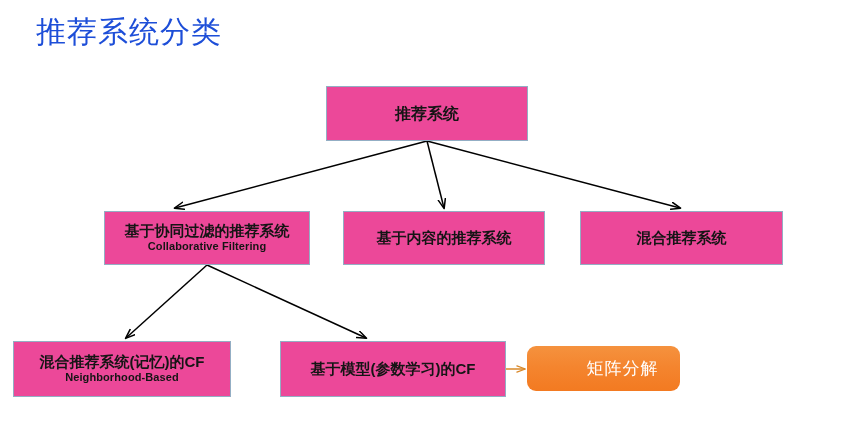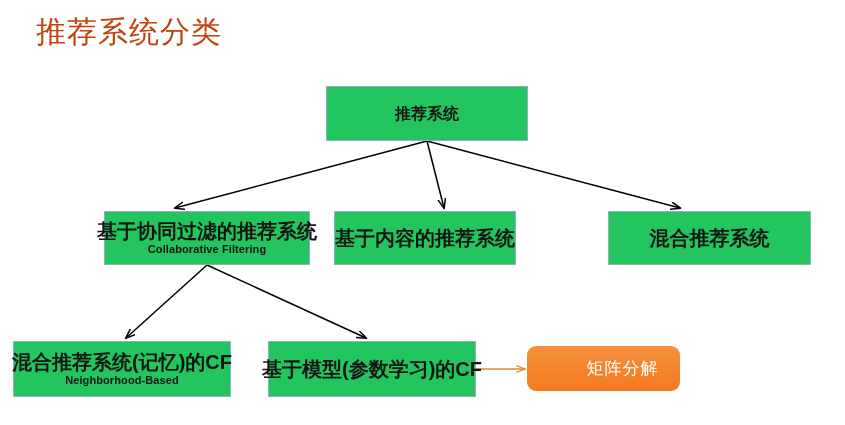--- a/index.html
+++ b/index.html
@@ -14,42 +14,42 @@
     background: #ffffff;
     overflow: hidden;
     font-family: "Liberation Sans", "DejaVu Sans", sans-serif;
   }
   #title {
     position: absolute;
     left: 36px;
     top: 10px;
     font-size: 30px;
     font-weight: 400;
-    color: #c2410c;
+    color: #1d4ed8;
     letter-spacing: 1px;
     line-height: 44px;
     white-space: nowrap;
   }
   .node {
     position: absolute;
     box-sizing: border-box;
     border: 1.4px solid #93aec4;
-    background: #22c55e;
+    background: #ec4899;
     display: flex;
     flex-direction: column;
     align-items: center;
     justify-content: center;
     text-align: center;
     color: #151515;
     font-weight: bold;
     line-height: 1.22;
     z-index: 3;
   }
   .node .ln-cn {
-    font-size: 20px;
+    font-size: 15px;
     font-weight: bold;
     letter-spacing: 0px;
     white-space: nowrap;
   }
   .node .ln-en {
     font-size: 11px;
     font-weight: bold;
     letter-spacing: 0.1px;
     white-space: nowrap;
   }
@@ -118,34 +118,34 @@
 
   <div class="node" id="node-root" style="left:326px; top:86px; width:202px; height:55px;">
     <span class="ln-cn">推荐系统</span>
   </div>
 
   <div class="node" id="node-cf" style="left:104px; top:211px; width:206px; height:54px;">
     <span class="ln-cn">基于协同过滤的推荐系统</span>
     <span class="ln-en">Collaborative Filtering</span>
   </div>
 
-  <div class="node" id="node-content" style="left:334px; top:211px; width:182px; height:54px;">
+  <div class="node" id="node-content" style="left:343px; top:211px; width:202px; height:54px;">
     <span class="ln-cn">基于内容的推荐系统</span>
   </div>
 
-  <div class="node" id="node-hybrid" style="left:580px; top:211px; width:203px; height:54px;margin-left:28px;">
+  <div class="node" id="node-hybrid" style="left:580px; top:211px; width:203px; height:54px;">
     <span class="ln-cn">混合推荐系统</span>
   </div>
 
   <div class="node" id="node-neighborhood" style="left:13px; top:341px; width:218px; height:56px;">
     <span class="ln-cn">混合推荐系统(记忆)的CF</span>
     <span class="ln-en">Neighborhood-Based</span>
   </div>
 
-  <div class="node" id="node-model" style="left:268px; top:341px; width:208px; height:56px;text-align:center;">
+  <div class="node" id="node-model" style="left:280px; top:341px; width:226px; height:56px;text-align:center;">
     <span class="ln-cn">基于模型(参数学习)的CF</span>
   </div>
 
   <div class="node-orange" id="node-matrix" style="left:527px; top:346px; width:153px; height:45px;padding-left:38px;">
     <span>矩阵分解</span>
   </div>
 
 </div>
 
 </body></html>

